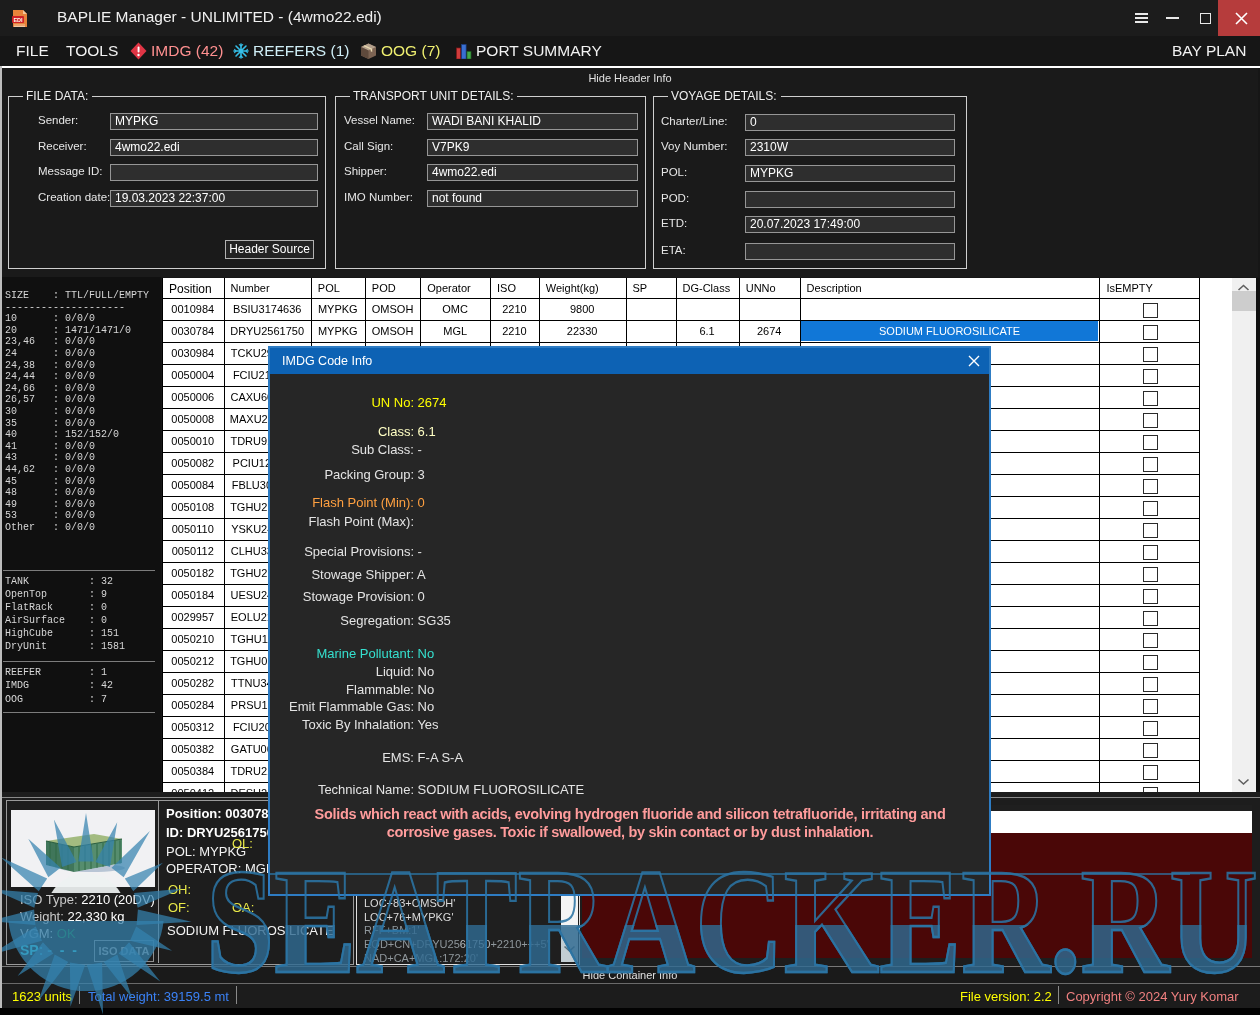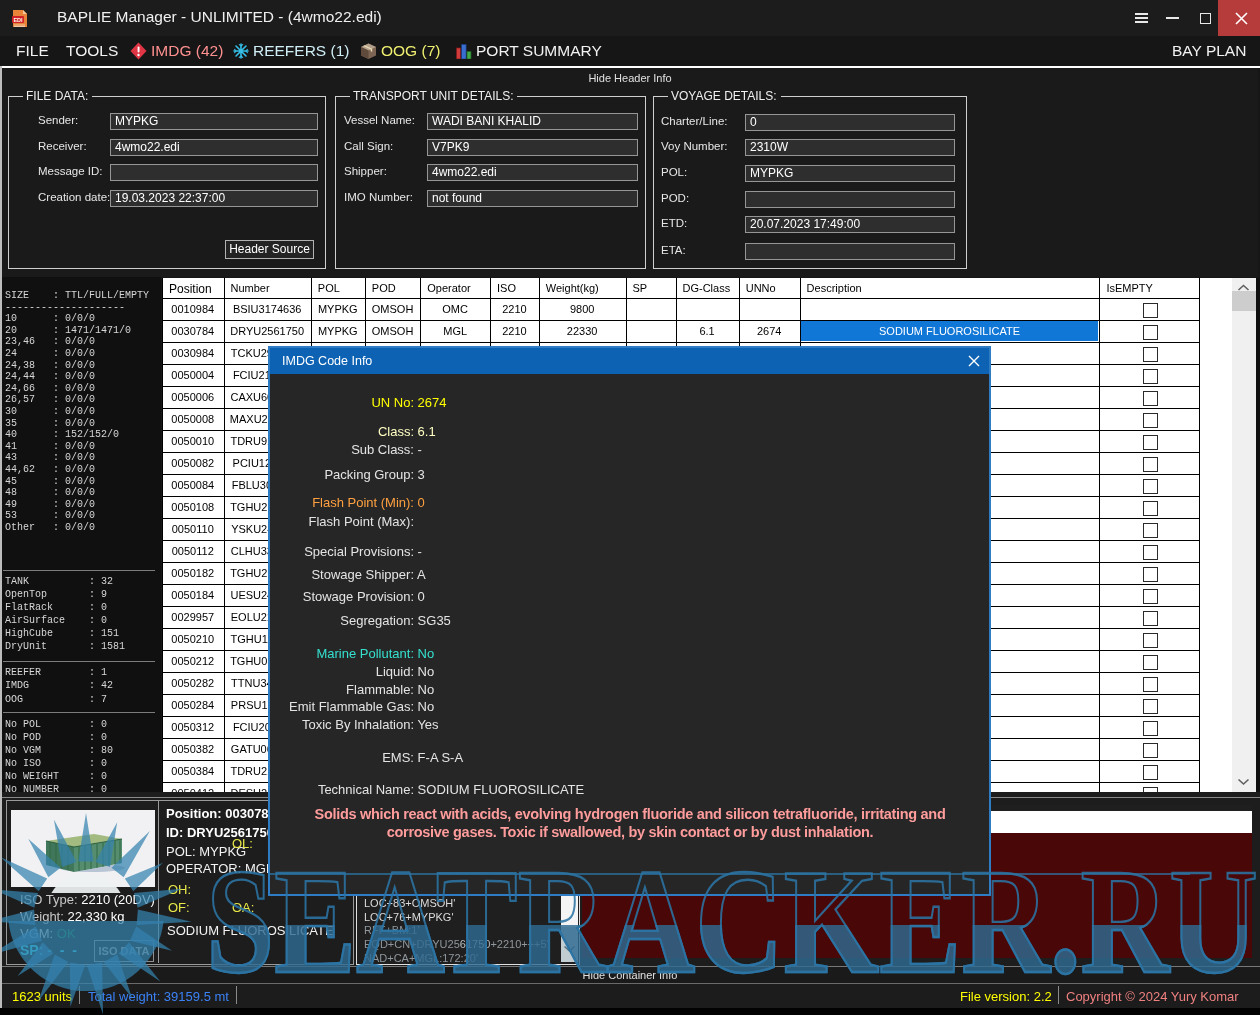--- a/index.html
+++ b/index.html
@@ -159,26 +159,20 @@
 OpenTop       : 9
 FlatRack      : 0
 AirSurface    : 0
 HighCube      : 151
 DryUnit       : 1581</div>
 <div class="abs" style="left:3px;top:384px;width:152px;height:1px;background:#7c7c7c;"></div>
 <div class="sbtxt" style="top:389px;line-height:13.4px;">REEFER        : 1
 IMDG          : 42
 OOG           : 7</div>
 <div class="abs" style="left:3px;top:435px;width:152px;height:1px;background:#7c7c7c;"></div>
-<div class="sbtxt" style="top:441px;line-height:13px;">No POL        : 0
-No POD        : 0
-No VGM        : 80
-No ISO        : 0
-No WEIGHT     : 0
-No NUMBER     : 0</div>
 </div>
 
 <div class="abs" id="table" style="left:162px;top:278px;width:1070px;height:514px;background:#fff;overflow:hidden;">
 <div class="gridv" style="left:0px;top:0;height:514px;"></div>
 <div class="gridv" style="left:61.5px;top:0;height:514px;"></div>
 <div class="gridv" style="left:148.8px;top:0;height:514px;"></div>
 <div class="gridv" style="left:202.8px;top:0;height:514px;"></div>
 <div class="gridv" style="left:258.3px;top:0;height:514px;"></div>
 <div class="gridv" style="left:328px;top:0;height:514px;"></div>
 <div class="gridv" style="left:376.8px;top:0;height:514px;"></div>

